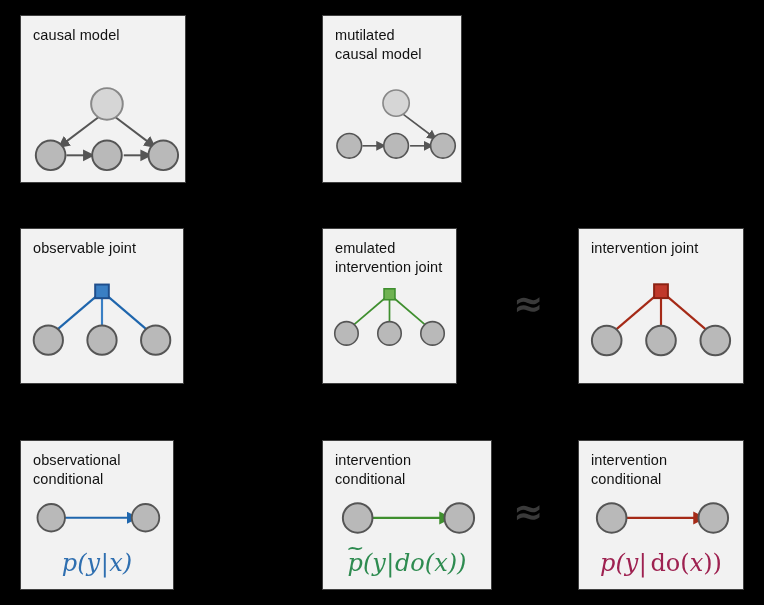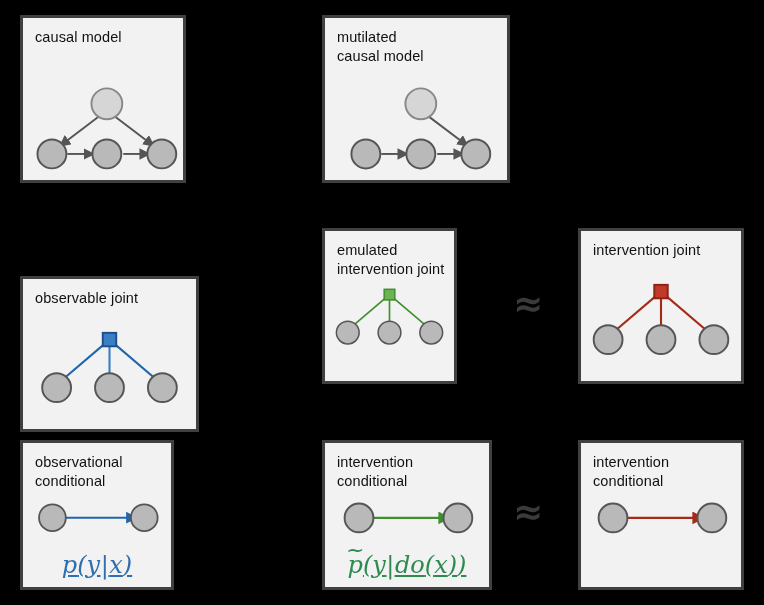--- a/index.html
+++ b/index.html
@@ -10,21 +10,21 @@
   body {
     width: 764px;
     height: 605px;
     position: relative;
     font-family: "Liberation Sans", sans-serif;
     overflow: hidden;
   }
   .panel {
     position: absolute;
     background: #f2f2f2;
-    border: 3px solid #404040;
+    border: 1px solid #404040;
     box-sizing: border-box;
   }
   .panel-title {
     position: absolute;
     left: 12px;
     top: 10px;
     font-family: "Liberation Sans", sans-serif;
     font-size: 14.5px;
     line-height: 19px;
     color: #111111;
@@ -41,21 +41,20 @@
   }
   .formula {
     position: absolute;
     left: 0;
     width: 100%;
     text-align: center;
     font-family: "DejaVu Serif", "Liberation Serif", serif;
     font-size: 24px;
     font-style: italic;
     white-space: nowrap;
-    text-decoration: underline;
   }
   .formula .upright {
     font-style: normal;
   }
   .formula .bar {
     font-style: normal;
     padding: 0 0.5px;
   }
   .approx {
     position: absolute;
@@ -96,35 +95,35 @@
     <line x1="46" y1="141" x2="74" y2="141" stroke="#555555" stroke-width="2" marker-end="url(#ah-gray)"></line>
     <line x1="104" y1="141" x2="132" y2="141" stroke="#555555" stroke-width="2" marker-end="url(#ah-gray)"></line>
 
     <circle cx="87" cy="89" r="16" fill="#d6d6d6" stroke="#888888" stroke-width="2"></circle>
     <circle cx="30" cy="141" r="15" fill="#b9b9b9" stroke="#555555" stroke-width="2"></circle>
     <circle cx="87" cy="141" r="15" fill="#b9b9b9" stroke="#555555" stroke-width="2"></circle>
     <circle cx="144" cy="141" r="15" fill="#b9b9b9" stroke="#555555" stroke-width="2"></circle>
   </svg>
 </div>
 
-<div class="panel" style="left:322px; top:15px; width:188px; height:168px;">
+<div class="panel" style="left:322px; top:15px; width:140px; height:168px;">
   <div class="panel-title">mutilated
 causal model</div>
   <svg class="graph" viewBox="0 0 168 168">
     <line x1="97" y1="102" x2="138" y2="133" stroke="#555555" stroke-width="2" marker-end="url(#ah-gray)"></line>
     <line x1="48" y1="141" x2="76" y2="141" stroke="#555555" stroke-width="2" marker-end="url(#ah-gray)"></line>
     <line x1="106" y1="141" x2="134" y2="141" stroke="#555555" stroke-width="2" marker-end="url(#ah-gray)"></line>
     <circle cx="89" cy="89" r="16" fill="#d6d6d6" stroke="#888888" stroke-width="2"></circle>
     <circle cx="32" cy="141" r="15" fill="#b9b9b9" stroke="#555555" stroke-width="2"></circle>
     <circle cx="89" cy="141" r="15" fill="#b9b9b9" stroke="#555555" stroke-width="2"></circle>
     <circle cx="146" cy="141" r="15" fill="#b9b9b9" stroke="#555555" stroke-width="2"></circle>
   </svg>
 </div>
 
-<div class="panel" style="left:20px; top:228px; width:179px; height:156px;margin-top:48px;">
+<div class="panel" style="left:20px; top:228px; width:164px; height:156px;">
   <div class="panel-title">observable joint</div>
   <svg class="graph" viewBox="0 0 166 156">
     <line x1="83" y1="63" x2="35" y2="104" stroke="#1f66ad" stroke-width="2.2"></line>
     <line x1="83" y1="63" x2="83" y2="104" stroke="#3a7fc4" stroke-width="2.2"></line>
     <line x1="83" y1="63" x2="131" y2="104" stroke="#1f66ad" stroke-width="2.2"></line>
     <rect x="76" y="56" width="14" height="14" fill="#3a7fc4" stroke="#1f4e8c" stroke-width="2"></rect>
     <circle cx="28" cy="113" r="15" fill="#b9b9b9" stroke="#555555" stroke-width="2"></circle>
     <circle cx="83" cy="113" r="15" fill="#b9b9b9" stroke="#555555" stroke-width="2"></circle>
     <circle cx="138" cy="113" r="15" fill="#b9b9b9" stroke="#555555" stroke-width="2"></circle>
   </svg>
@@ -203,13 +202,16 @@
   <svg class="graph" viewBox="0 0 166 150">
     <defs>
       <marker id="ah-red" markerWidth="7" markerHeight="7" refX="5.6" refY="3" orient="auto">
         <path d="M0,0 L6,3 L0,6 z" fill="#a52a17"></path>
       </marker>
     </defs>
     <line x1="47" y1="78" x2="128" y2="78" stroke="#a52a17" stroke-width="2.2" marker-end="url(#ah-red)"></line>
     <circle cx="33" cy="78" r="15" fill="#b9b9b9" stroke="#555555" stroke-width="2"></circle>
     <circle cx="136" cy="78" r="15" fill="#b9b9b9" stroke="#555555" stroke-width="2"></circle>
   </svg>
+  <div class="formula" style="top:108px; color:#9e2150;">
+    <span>p</span><span>(</span><span>y</span><span class="bar">|</span><span class="upright" style="margin-left:3px;">do</span><span class="upright">(</span><span>x</span><span class="upright">)</span><span class="upright">)</span>
+  </div>
 </div>
 
 </body></html>

